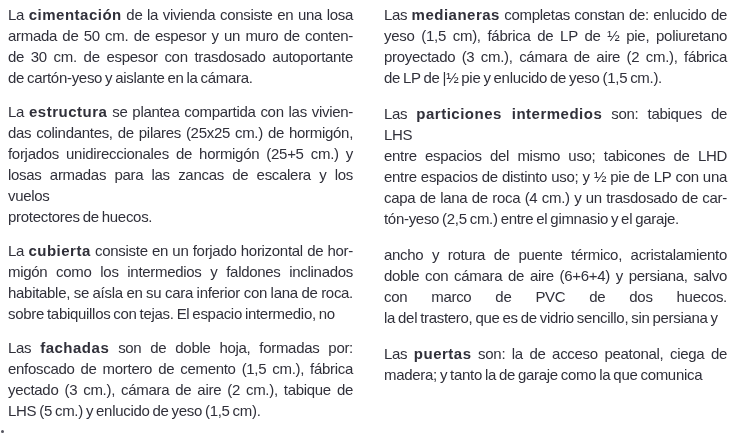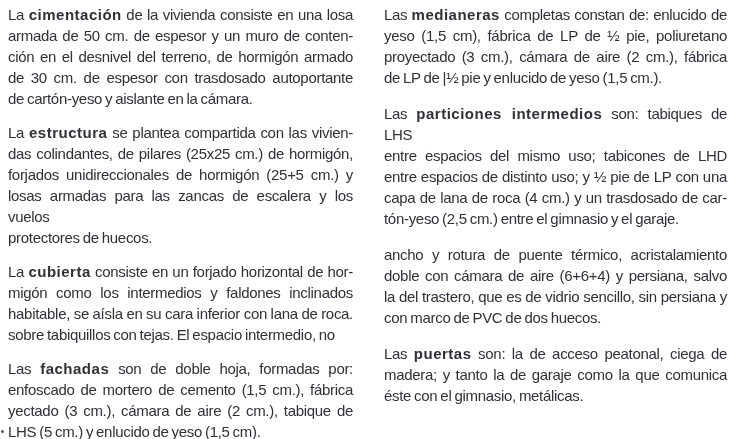--- a/index.html
+++ b/index.html
@@ -53,21 +53,20 @@
 </style>
 </head>
 <body>
 
 <div class="col col-left">
 
   <div class="para">
     <div class="line"><span>La </span><span class="term">cimentación</span><span> de la vivienda consiste en una losa</span></div>
     <div class="plines">
         <div class="line">armada de 50 cm. de espesor y un muro de conten-</div>
-        <div class="line">ción en el desnivel del terreno, de hormigón armado</div>
         <div class="line">de 30 cm. de espesor con trasdosado autoportante</div>
         <div class="line">de cartón-yeso y aislante en la cámara.</div>
       </div>
   </div>
 
   <div class="para">
     <div class="line"><span>La </span><span class="term">estructura</span><span> se plantea compartida con las vivien-</span></div>
     <div class="plines">
         <div class="line">das colindantes, de pilares (25x25 cm.) de hormigón,</div>
         <div class="line">forjados unidireccionales de hormigón (25+5 cm.) y</div>
@@ -114,28 +113,27 @@
         <div class="line">entre espacios de distinto uso; y ½ pie de LP con una</div>
         <div class="line">capa de lana de roca (4 cm.) y un trasdosado de car-</div>
         <div class="line">tón-yeso (2,5 cm.) entre el gimnasio y el garaje.</div>
       </div>
   </div>
 
   <div class="para">
     <div class="plines">
         <div class="line">ancho y rotura de puente térmico, acristalamiento</div>
         <div class="line">doble con cámara de aire (6+6+4) y persiana, salvo</div>
+        <div class="line">con marco de PVC de dos huecos.</div>
         <div class="line">la del trastero, que es de vidrio sencillo, sin persiana y</div>
-        <div class="line">con marco de PVC de dos huecos.</div>
       </div>
   </div>
 
   <div class="para">
     <div class="line"><span>Las </span><span class="term">puertas</span><span> son: la de acceso peatonal, ciega de</span></div>
     <div class="plines">
         <div class="line">madera; y tanto la de garaje como la que comunica</div>
-        <div class="line">éste con el gimnasio, metálicas.</div>
       </div>
   </div>
 
 </div>
 
 <div class="stray-mark"></div>
 
 </body></html>

